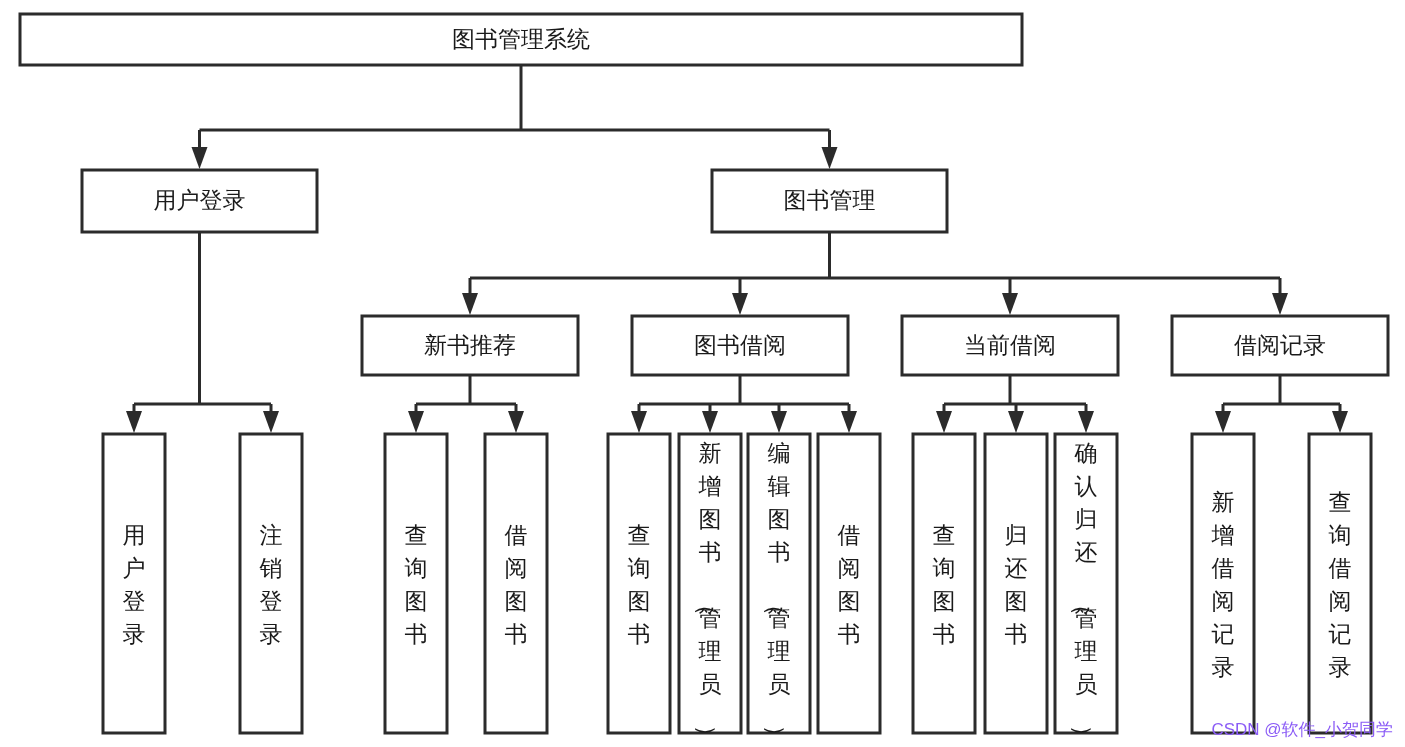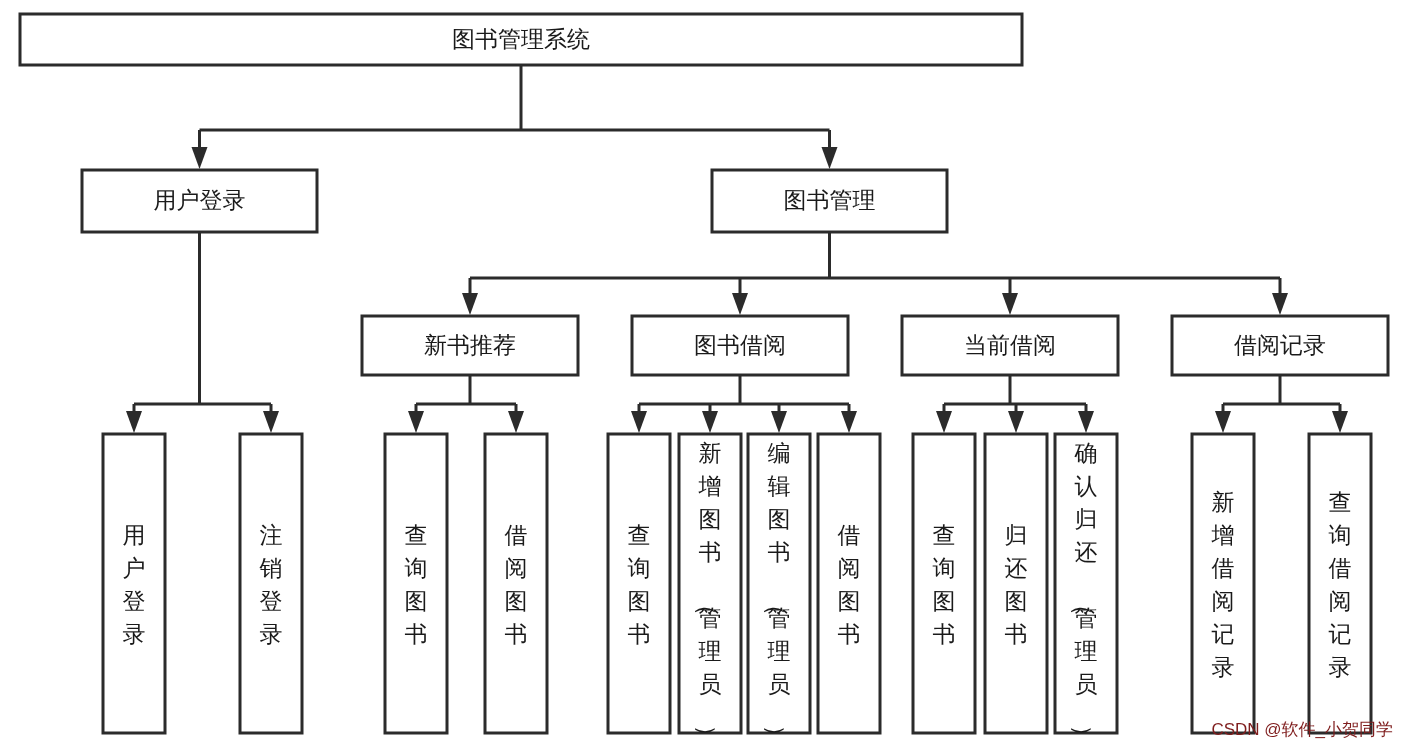--- a/index.html
+++ b/index.html
@@ -56,21 +56,21 @@
     font-size: 23px;
     fill: #1a1a1a;
     text-anchor: middle;
   }
   .watermark {
     position: absolute;
     right: 12px;
     bottom: 6px;
     font-family: "Liberation Sans", "DejaVu Sans", sans-serif;
     font-size: 17px;
-    color: #7f1d1d;
+    color: #8b5cf6;
     white-space: nowrap;
     user-select: none;
   }
 </style>
 </head>
 <body>
 
 <div id="diagram-root">
   <svg id="flow-svg" viewBox="0 0 1405 747">
     <g id="edge-layer">

